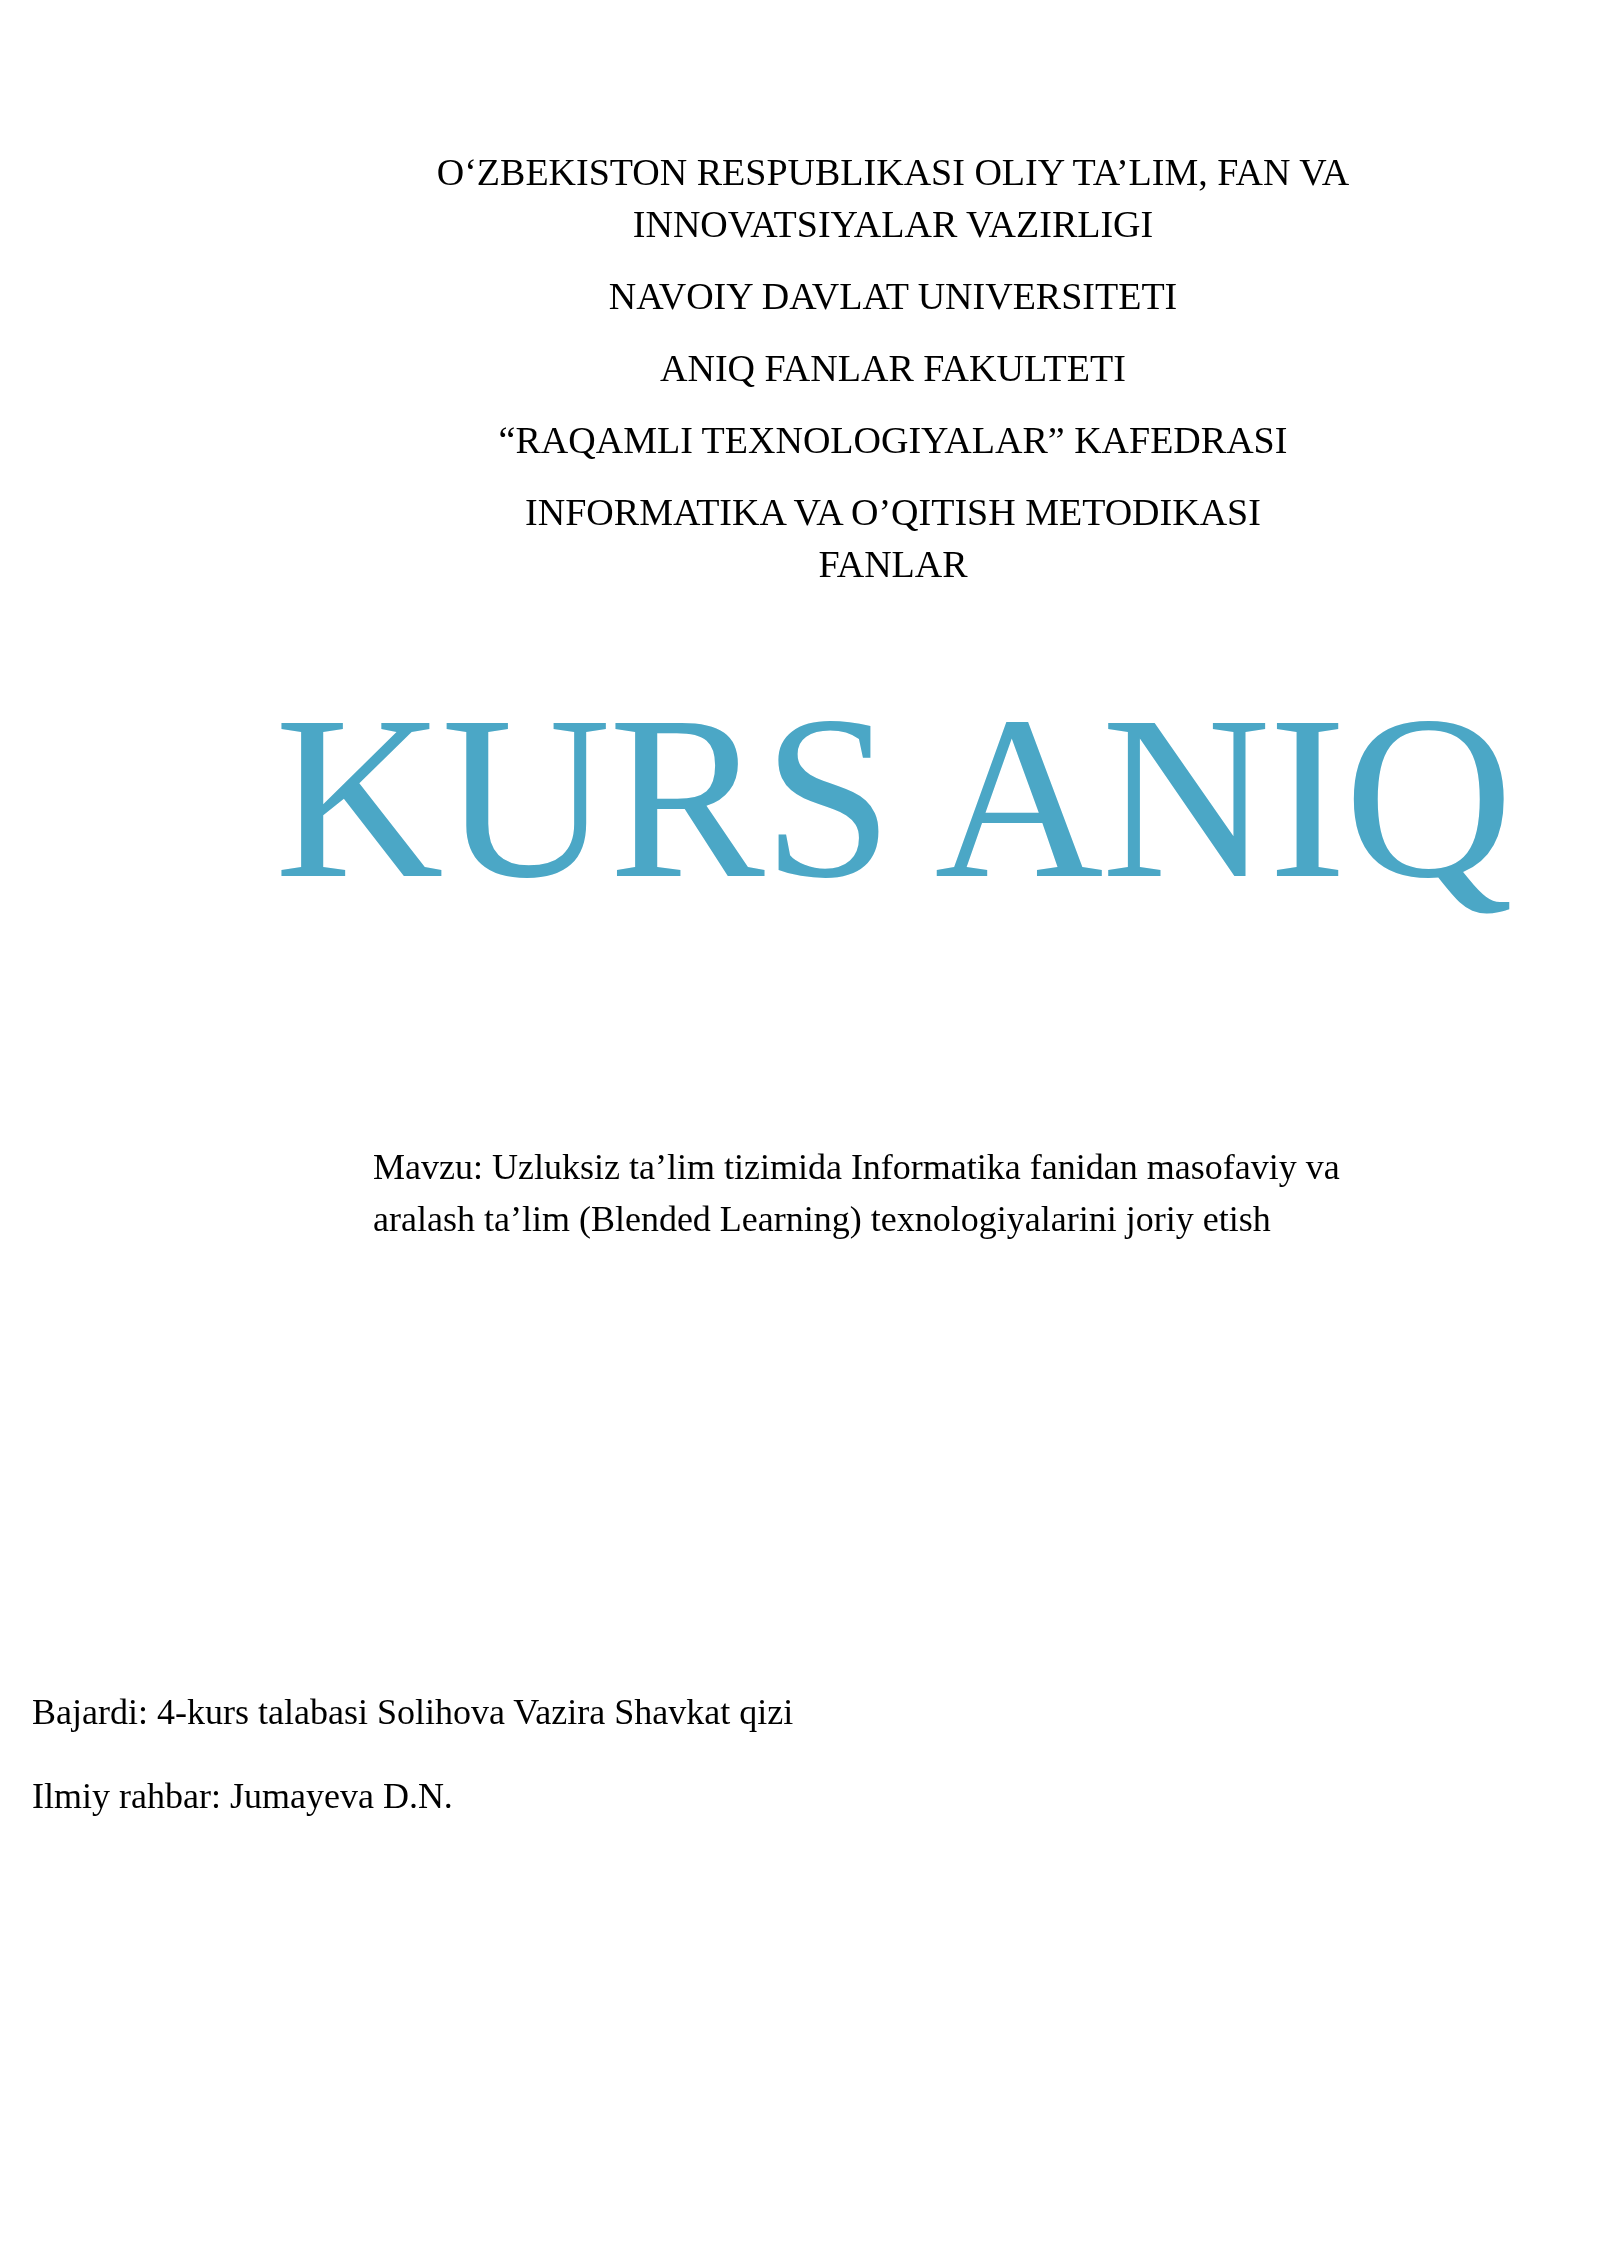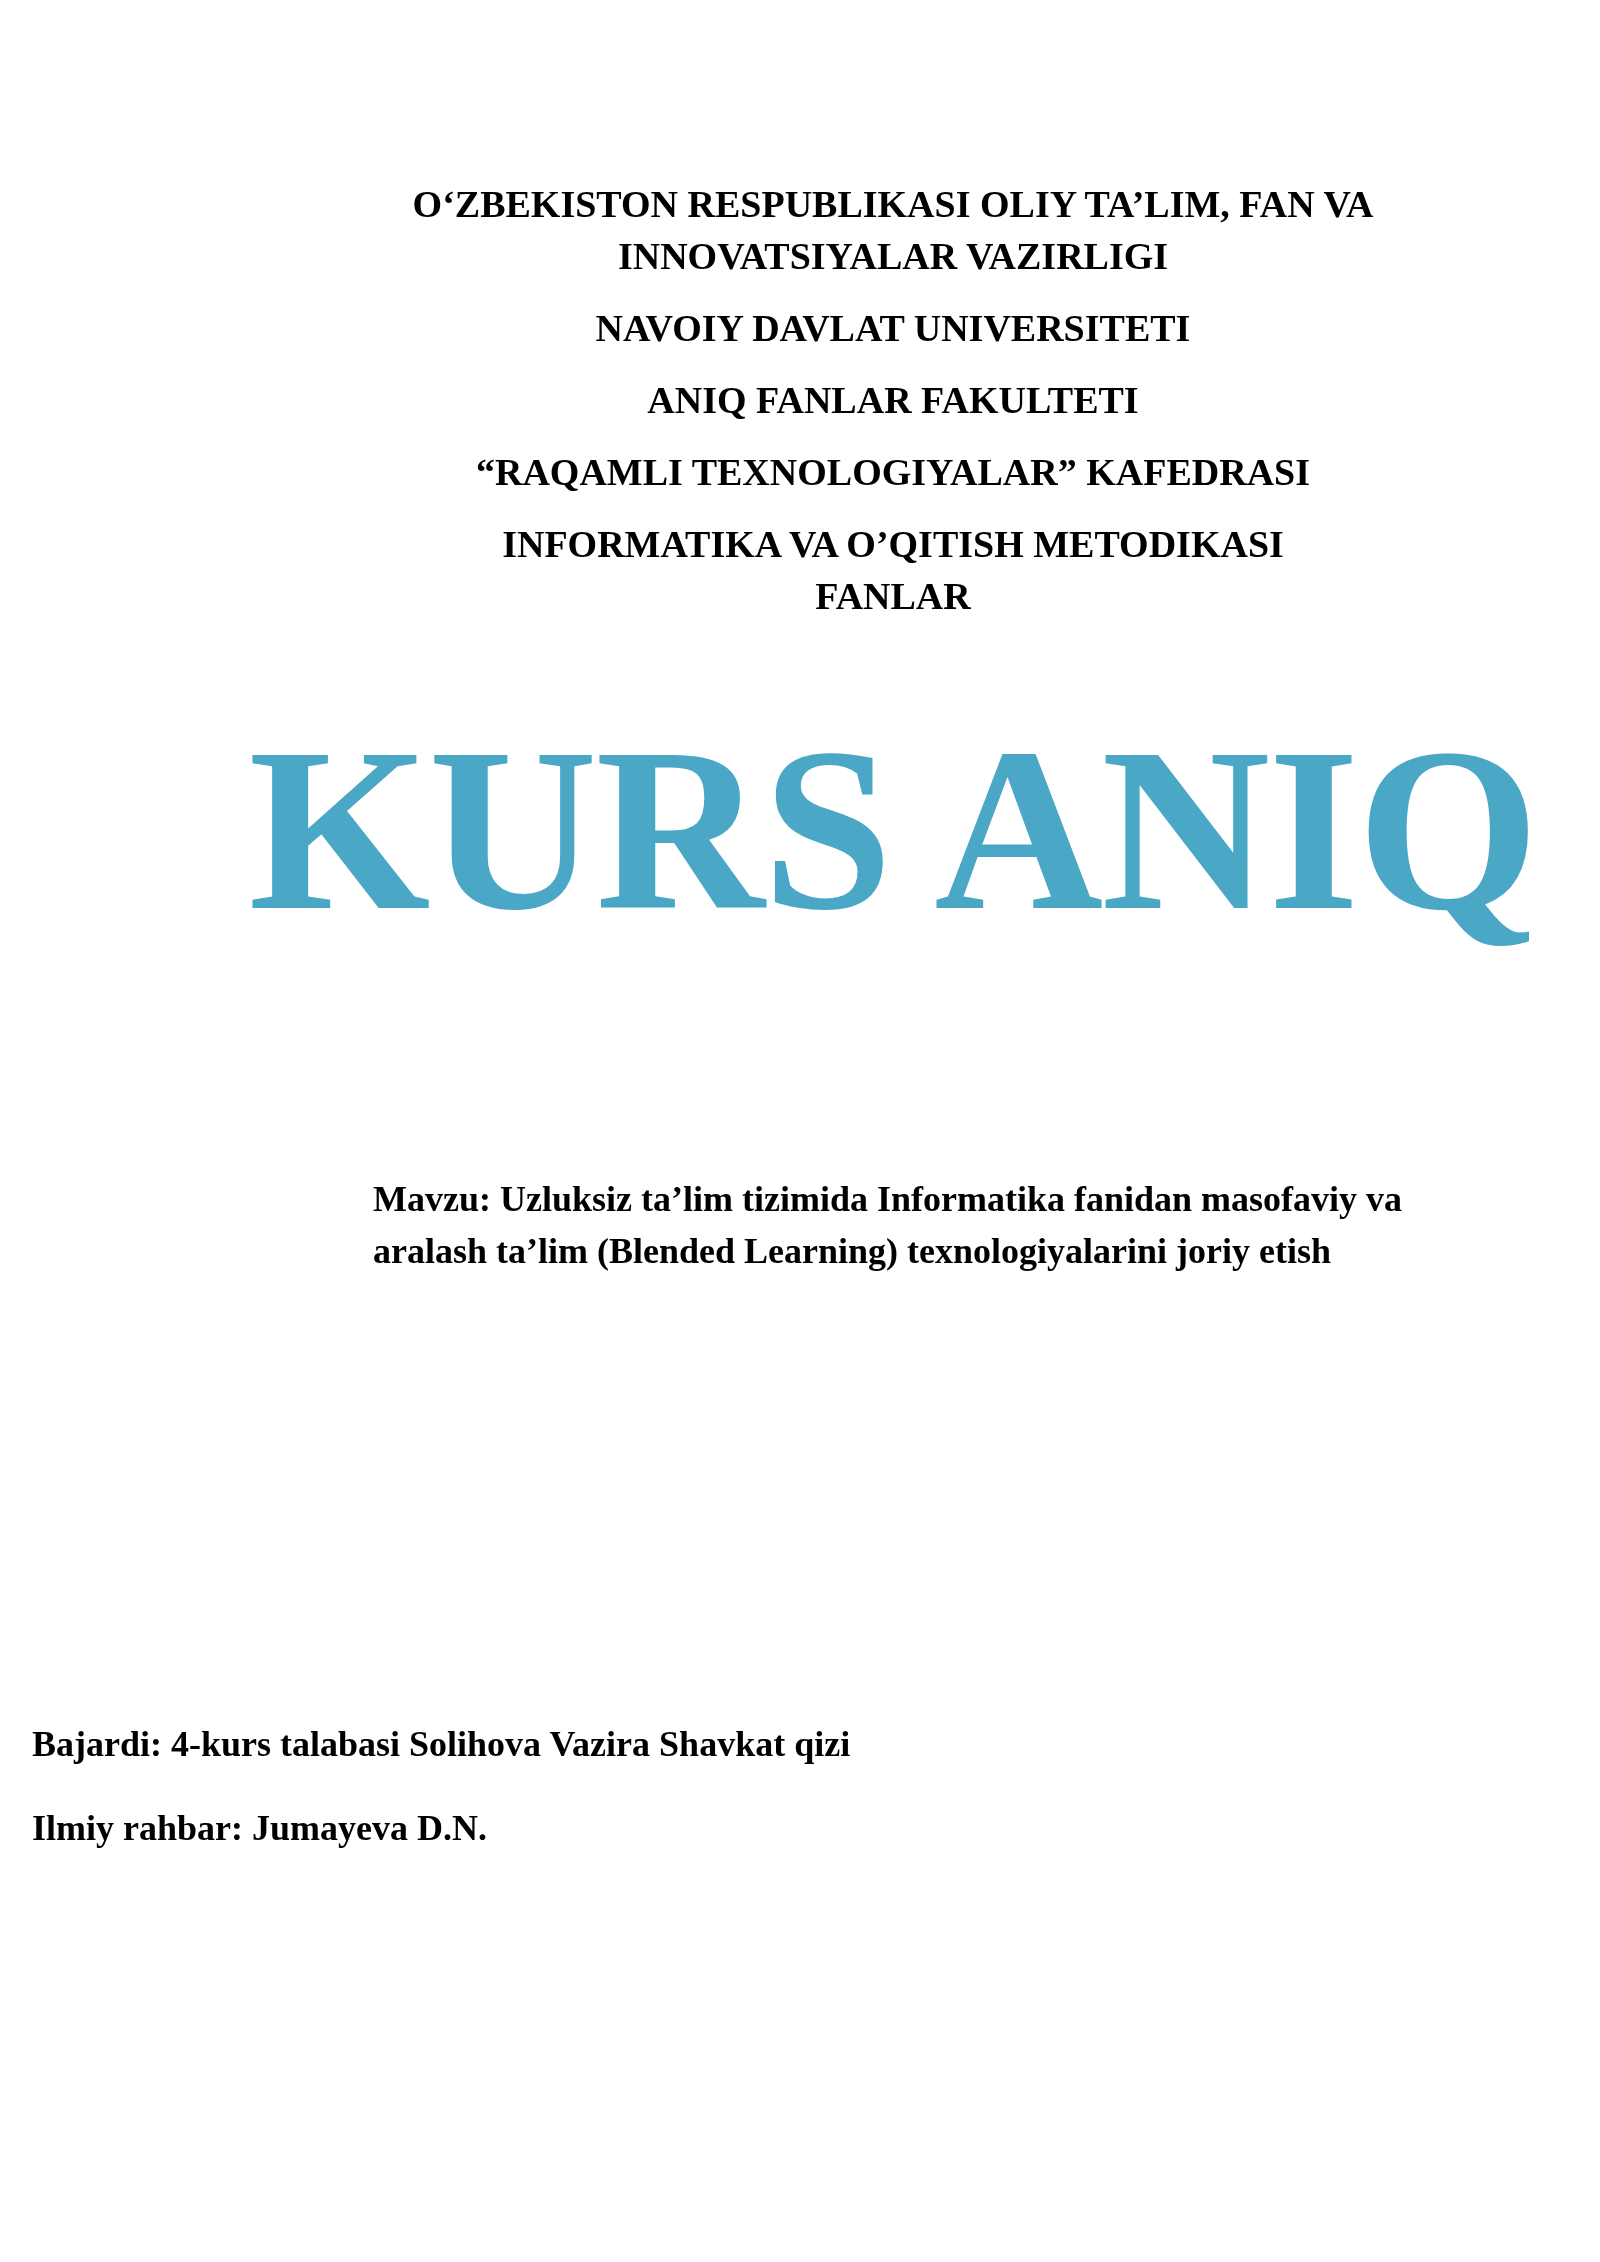--- a/index.html
+++ b/index.html
@@ -7,23 +7,22 @@
     padding: 0;
     background: #ffffff;
   }
   .page {
     position: relative;
     width: 1600px;
     height: 1953px;
     background: #ffffff;
     overflow: hidden;
     font-family: "Liberation Serif", "DejaVu Serif", serif;
-    font-weight: bold;
+    font-weight: normal;
     color: #000000;
-    margin-top: 32px;
   }
   
   .axis-center {
     position: absolute;
     left: 186px;
     width: 1414px;
     text-align: center;
   }
   .header-block {
     top: 146px;

